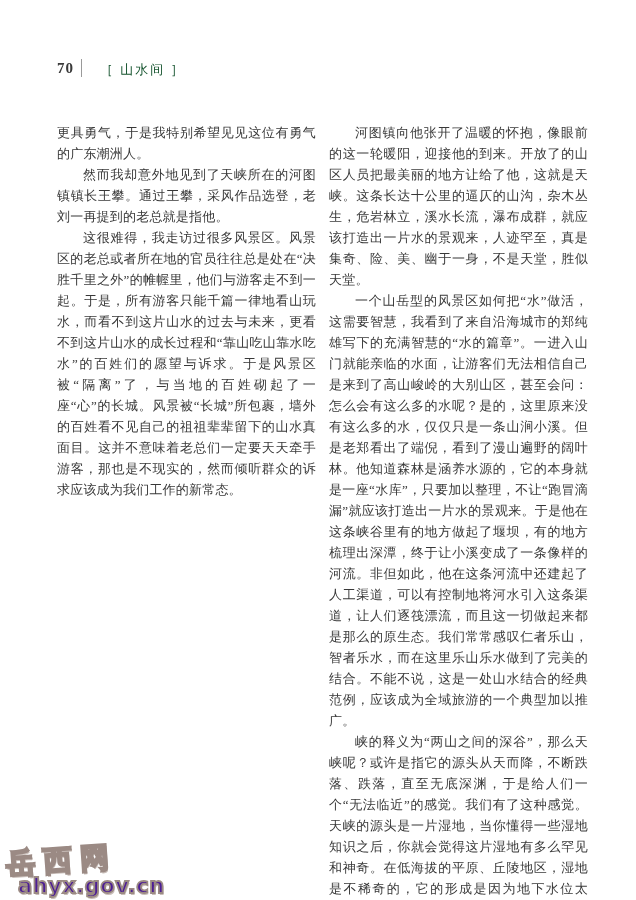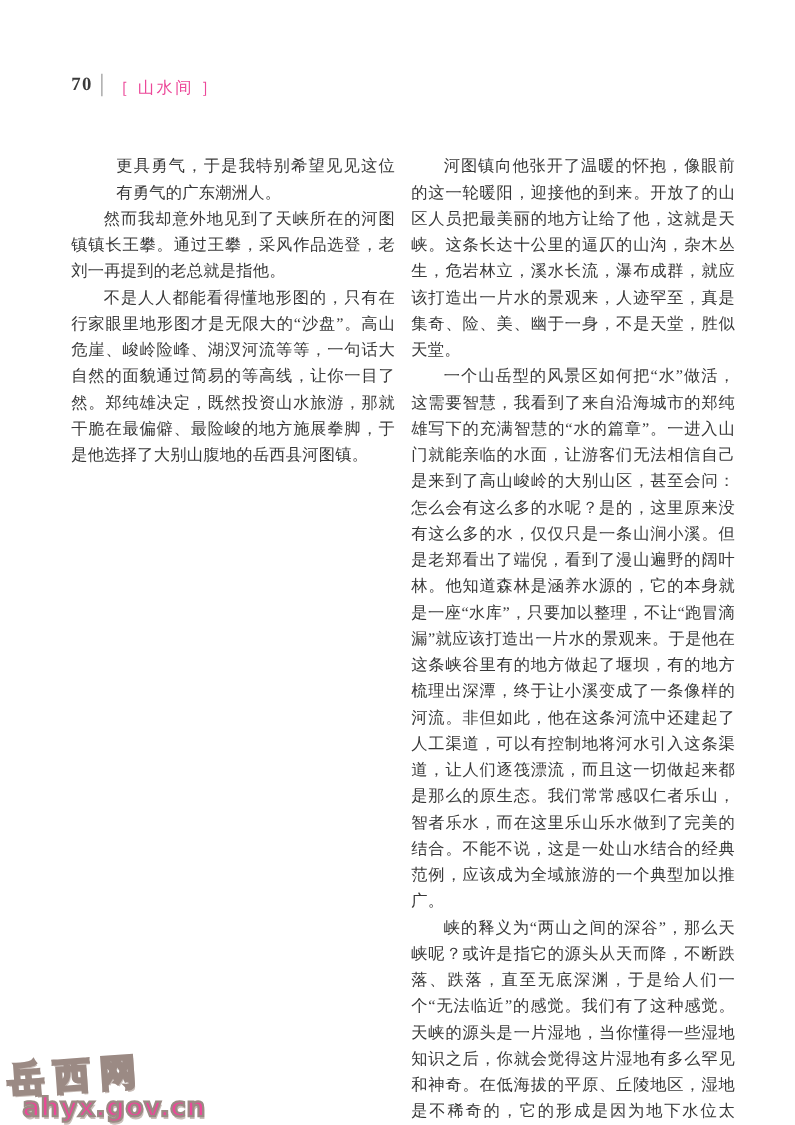--- a/index.html
+++ b/index.html
@@ -15,76 +15,76 @@
   
   .hdr{position:absolute;left:0;top:58px;width:636px;height:22px;}
   .hdr .pgnum{
     position:absolute;left:57px;top:2px;
     font-size:15px;font-weight:bold;color:#3a3a3a;letter-spacing:1px;
   }
   .hdr .vline{
     position:absolute;left:81px;top:1px;width:1px;height:18px;background:#9a9a9a;
   }
   .hdr .section{
-    position:absolute;left:90px;top:3px;
-    font-size:13px;color:#ec4899;letter-spacing:2px;
+    position:absolute;left:100px;top:3px;
+    font-size:13px;color:#14532d;letter-spacing:2px;
   }
   .hdr .title{
     position:absolute;left:157px;top:5px;
     font-size:11.5px;color:#555555;letter-spacing:0.5px;
   }
 
   
   .col{
     position:absolute;top:122px;width:259px;
     font-size:13px;line-height:21px;color:#383838;
     text-align:justify;text-justify:inter-ideograph;
     letter-spacing:0.2px;
   }
   #col-left{left:57px;}
   #col-right{left:329px;}
   .para{margin:0;text-indent:2em;}
-  .para.no-indent{text-indent:0;margin-left:36px;}
+  .para.no-indent{text-indent:0;}
 
   
   .wm{position:absolute;left:6px;top:838px;width:200px;pointer-events:none;}
   .wm-cn{
     font-family:"DejaVu Sans","Liberation Sans",sans-serif;
     font-weight:bold;font-size:29px;letter-spacing:8px;
     color:#ffffff;
     -webkit-text-stroke:2.2px #9b8a84;
     text-shadow:1px 2px 0 #c9beb9;
     transform:rotate(-4deg);
     white-space:nowrap;
   }
   .wm-url{
     font-family:"DejaVu Sans","Liberation Sans",sans-serif;
     font-weight:bold;font-size:21px;letter-spacing:0.5px;
-    color:#ec4899;
+    color:#4c1d95;
     -webkit-text-stroke:1.8px #9b8a84;
     text-shadow:1px 2px 0 #c9beb9;
     margin-top:-4px;margin-left:12px;
     white-space:nowrap;
   }
 </style>
 </head>
 <body>
 
 <div class="page">
 
   <div class="hdr">
     <span class="pgnum">70</span>
     <span class="vline"></span>
     <span class="section">［ 山水间 ］</span>
   </div>
 
   <div class="col" id="col-left">
       <p class="para no-indent">更具勇气，于是我特别希望见见这位有勇气的广东潮洲人。</p>
       <p class="para">然而我却意外地见到了天峡所在的河图镇镇长王攀。通过王攀，采风作品选登，老刘一再提到的老总就是指他。</p>
-      <p class="para">不是人人都能看得懂地形图的，只有在行家眼里地形图才是无限大的“沙盘”。高山危崖、峻岭险峰、湖汊河流等等，一句话大自然的面貌通过简易的等高线，让你一目了然。郑纯雄决定，既然投资山水旅游，那就干脆在最偏僻、最险峻的地方施展拳脚，于是他选择了大别山腹地的岳西县河图镇。</p>
+      <p class="para">这很难得，我走访过很多风景区。风景区的老总或者所在地的官员往往总是处在“决胜千里之外”的帷幄里，他们与游客走不到一起。于是，所有游客只能千篇一律地看山玩水，而看不到这片山水的过去与未来，更看不到这片山水的成长过程和“靠山吃山靠水吃水”的百姓们的愿望与诉求。于是风景区被“隔离”了，与当地的百姓砌起了一座“心”的长城。风景被“长城”所包裹，墙外的百姓看不见自己的祖祖辈辈留下的山水真面目。这并不意味着老总们一定要天天牵手游客，那也是不现实的，然而倾听群众的诉求应该成为我们工作的新常态。</p>
     </div>
   <div class="col" id="col-right">
       <p class="para">河图镇向他张开了温暖的怀抱，像眼前的这一轮暖阳，迎接他的到来。开放了的山区人员把最美丽的地方让给了他，这就是天峡。这条长达十公里的逼仄的山沟，杂木丛生，危岩林立，溪水长流，瀑布成群，就应该打造出一片水的景观来，人迹罕至，真是集奇、险、美、幽于一身，不是天堂，胜似天堂。</p>
       <p class="para">一个山岳型的风景区如何把“水”做活，这需要智慧，我看到了来自沿海城市的郑纯雄写下的充满智慧的“水的篇章”。一进入山门就能亲临的水面，让游客们无法相信自己是来到了高山峻岭的大别山区，甚至会问：怎么会有这么多的水呢？是的，这里原来没有这么多的水，仅仅只是一条山涧小溪。但是老郑看出了端倪，看到了漫山遍野的阔叶林。他知道森林是涵养水源的，它的本身就是一座“水库”，只要加以整理，不让“跑冒滴漏”就应该打造出一片水的景观来。于是他在这条峡谷里有的地方做起了堰坝，有的地方梳理出深潭，终于让小溪变成了一条像样的河流。非但如此，他在这条河流中还建起了人工渠道，可以有控制地将河水引入这条渠道，让人们逐筏漂流，而且这一切做起来都是那么的原生态。我们常常感叹仁者乐山，智者乐水，而在这里乐山乐水做到了完美的结合。不能不说，这是一处山水结合的经典范例，应该成为全域旅游的一个典型加以推广。</p>
       <p class="para">峡的释义为“两山之间的深谷”，那么天峡呢？或许是指它的源头从天而降，不断跌落、跌落，直至无底深渊，于是给人们一个“无法临近”的感觉。我们有了这种感觉。天峡的源头是一片湿地，当你懂得一些湿地知识之后，你就会觉得这片湿地有多么罕见和神奇。在低海拔的平原、丘陵地区，湿地是不稀奇的，它的形成是因为地下水位太高，而天然</p>
     </div>
 
   <div class="wm">
     <div class="wm-cn">岳西网</div>
     <div class="wm-url">ahyx.gov.cn</div>

